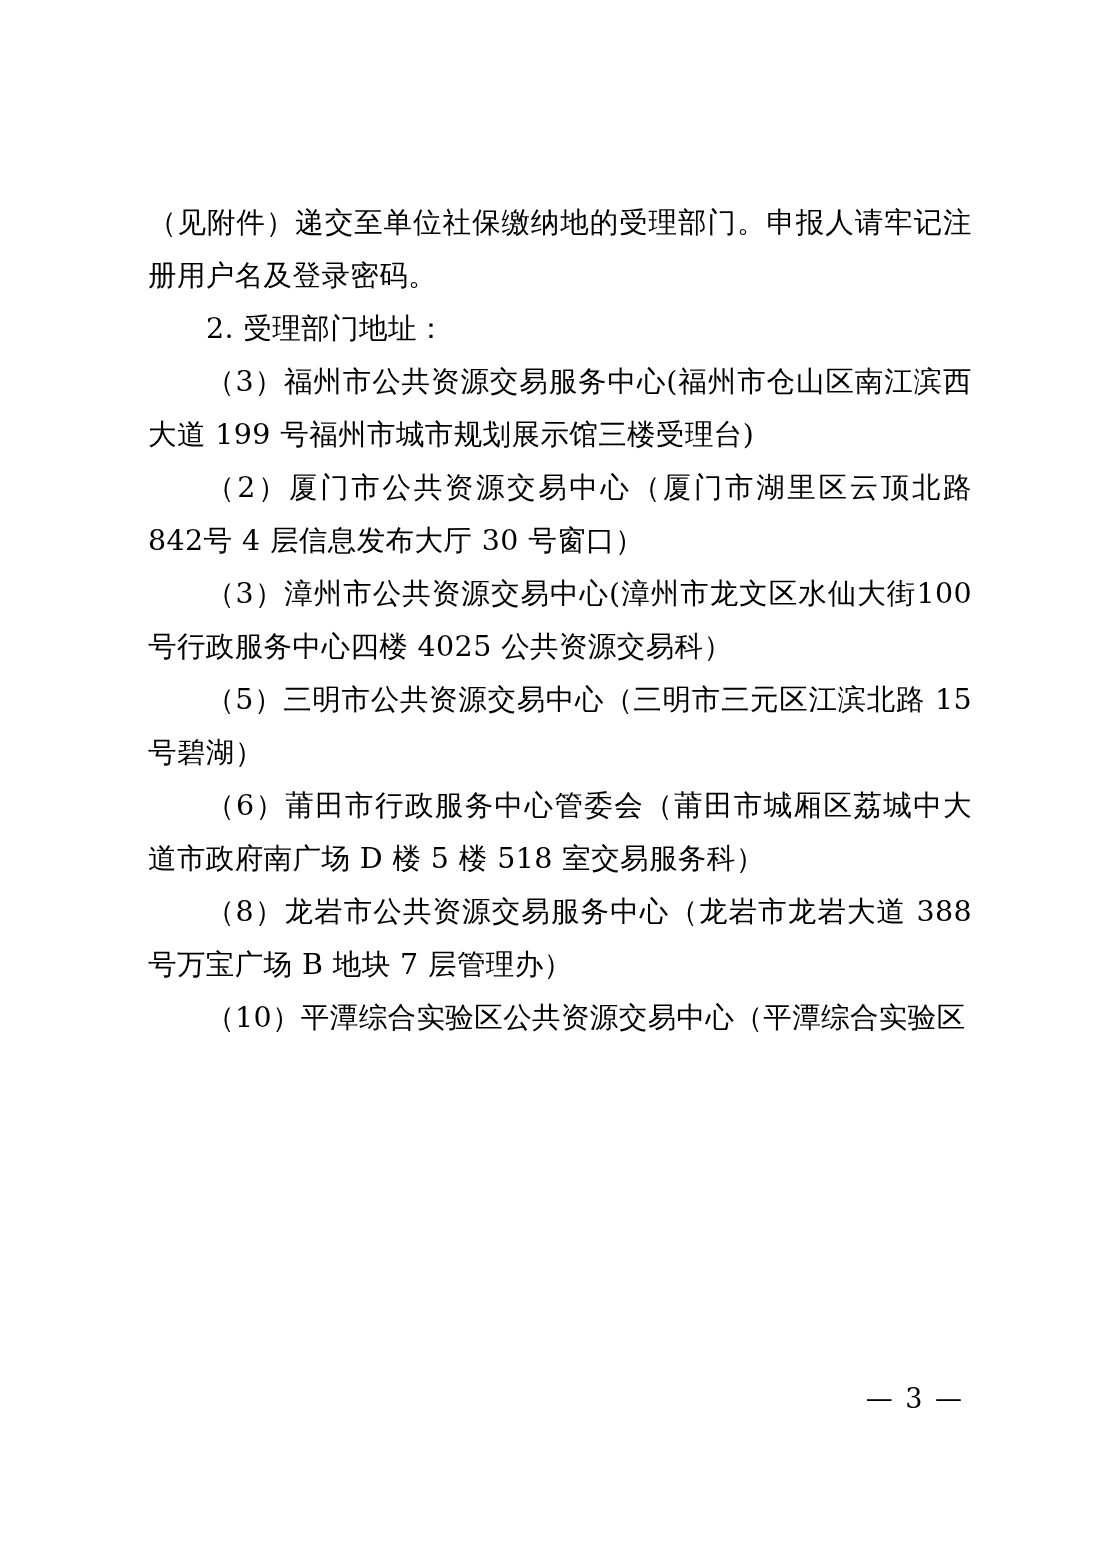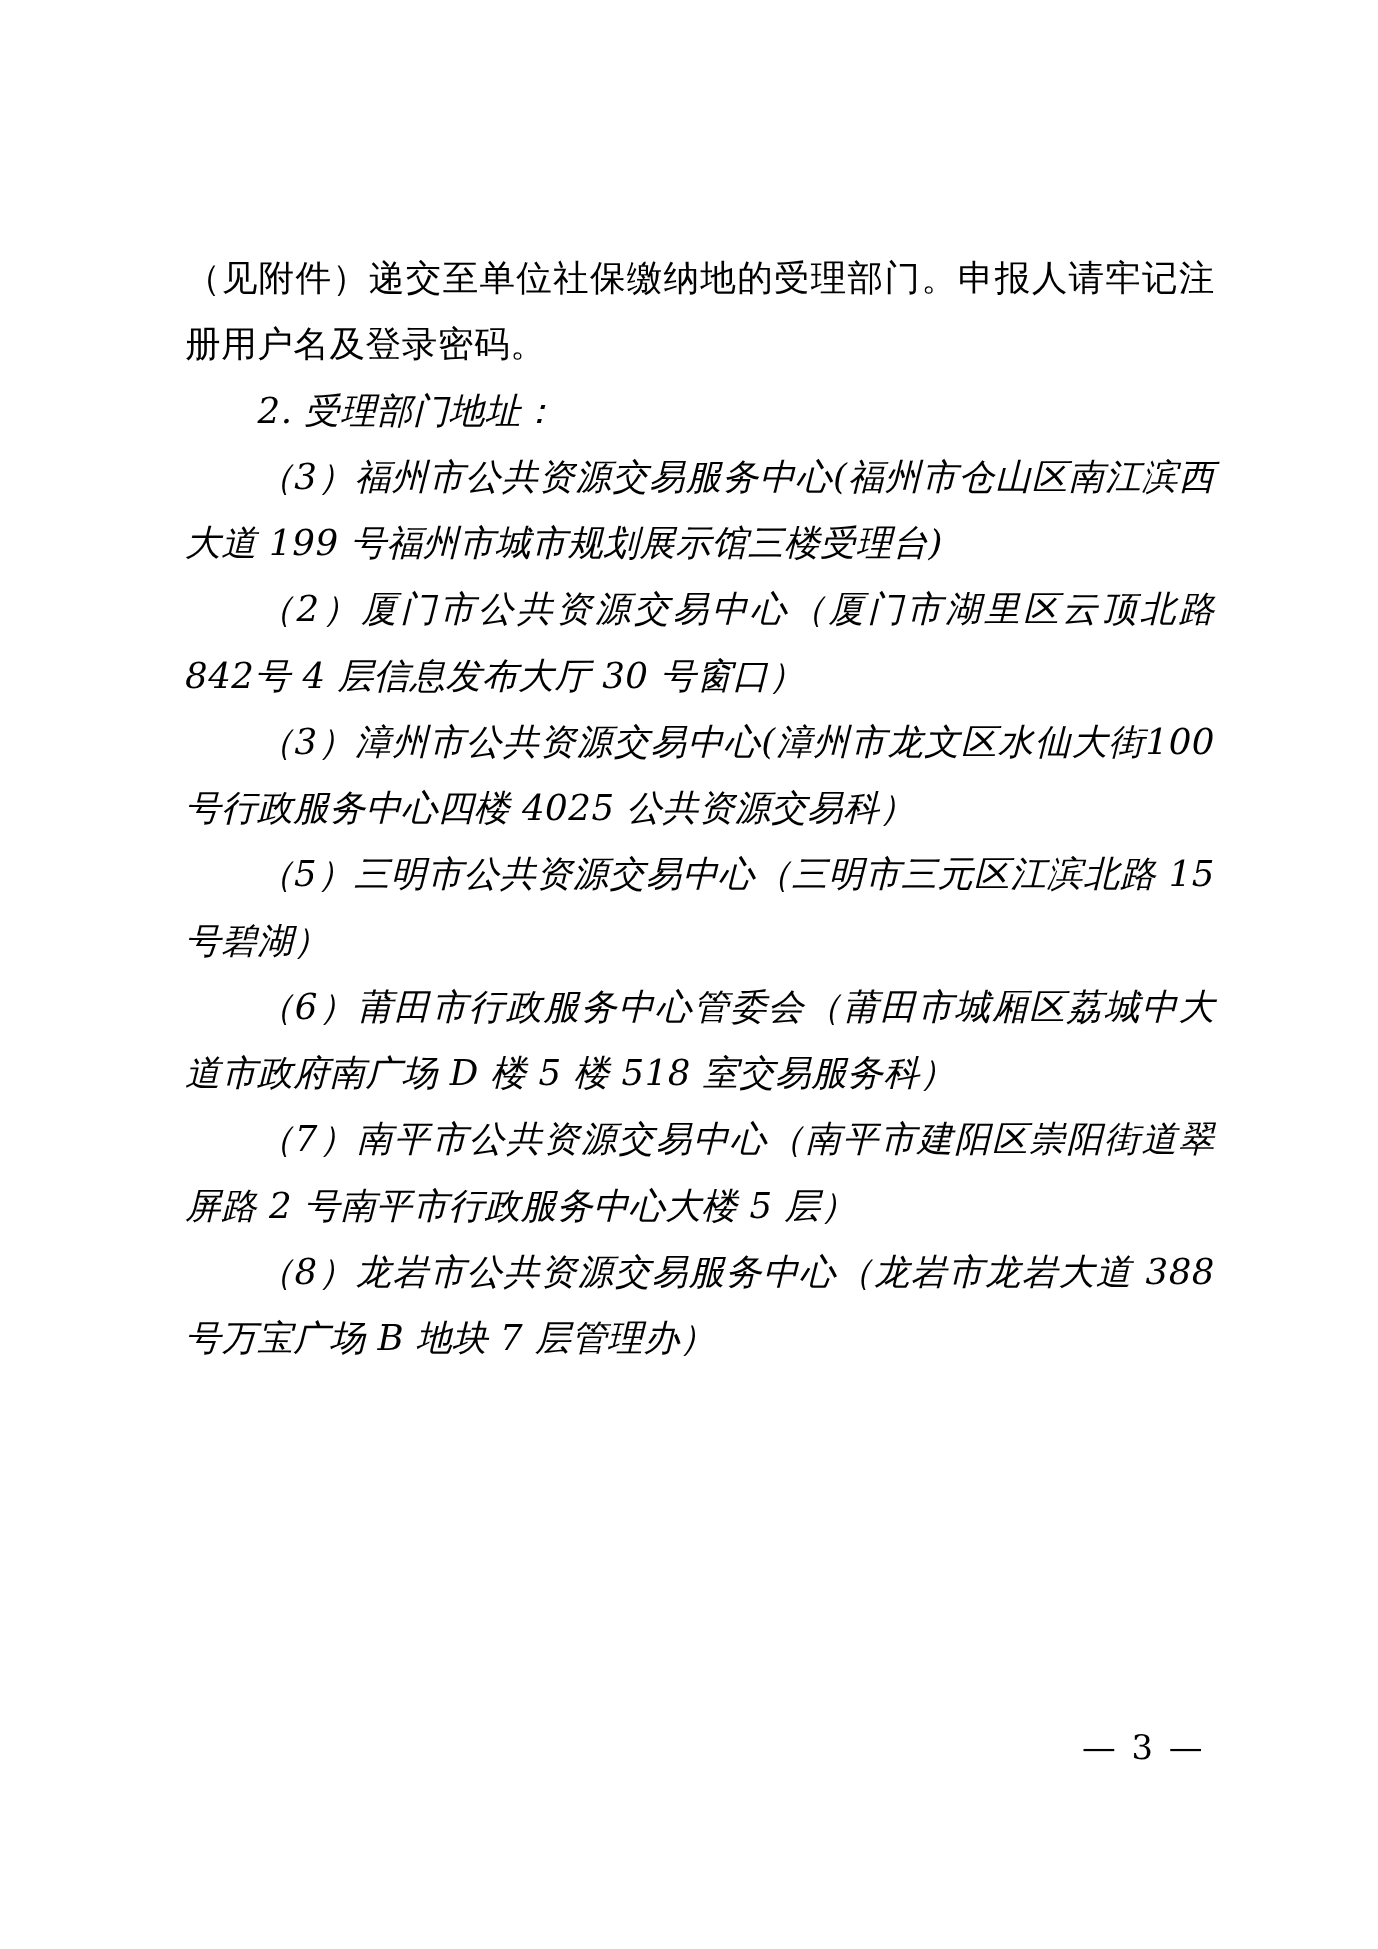--- a/index.html
+++ b/index.html
@@ -29,21 +29,20 @@
     letter-spacing: 0.4px;
     text-align: justify;
     text-justify: inter-ideograph;
   }
   .para {
     margin: 0;
     text-indent: 0;
   }
   .para.indent {
     text-indent: 58px;
-    font-style: italic;
   }
   .footer {
     position: absolute;
     right: 138px;
     bottom: 52px;
     font-size: 27px;
     letter-spacing: 2px;
     font-family: "DejaVu Serif", "Liberation Serif", serif;
   }
 </style>
@@ -61,22 +60,22 @@
 
     <p class="para indent">（2）厦门市公共资源交易中心（厦门市湖里区云顶北路842号 4 层信息发布大厅 30 号窗口）</p>
 
     <p class="para indent">（3）漳州市公共资源交易中心(漳州市龙文区水仙大街100号行政服务中心四楼 4025 公共资源交易科）</p>
 
 
     <p class="para indent">（5）三明市公共资源交易中心（三明市三元区江滨北路 15 号碧湖）</p>
 
     <p class="para indent">（6）莆田市行政服务中心管委会（莆田市城厢区荔城中大道市政府南广场 D 楼 5 楼 518 室交易服务科）</p>
 
-    <p class="para indent">（7）南平市公共资源交易中心（南平市建阳区崇阳街道翠屏路 2 号南平市行政服务中心大楼 5 层）</p>
 
     <p class="para indent">（8）龙岩市公共资源交易服务中心（龙岩市龙岩大道 388 号万宝广场 B 地块 7 层管理办）</p>
 
 
+    <p class="para indent">（10）平潭综合实验区公共资源交易中心（平潭综合实验区</p>
 
   </div>
 
   <div class="footer">— 3 —</div>
 </div>
 
 </body></html>

